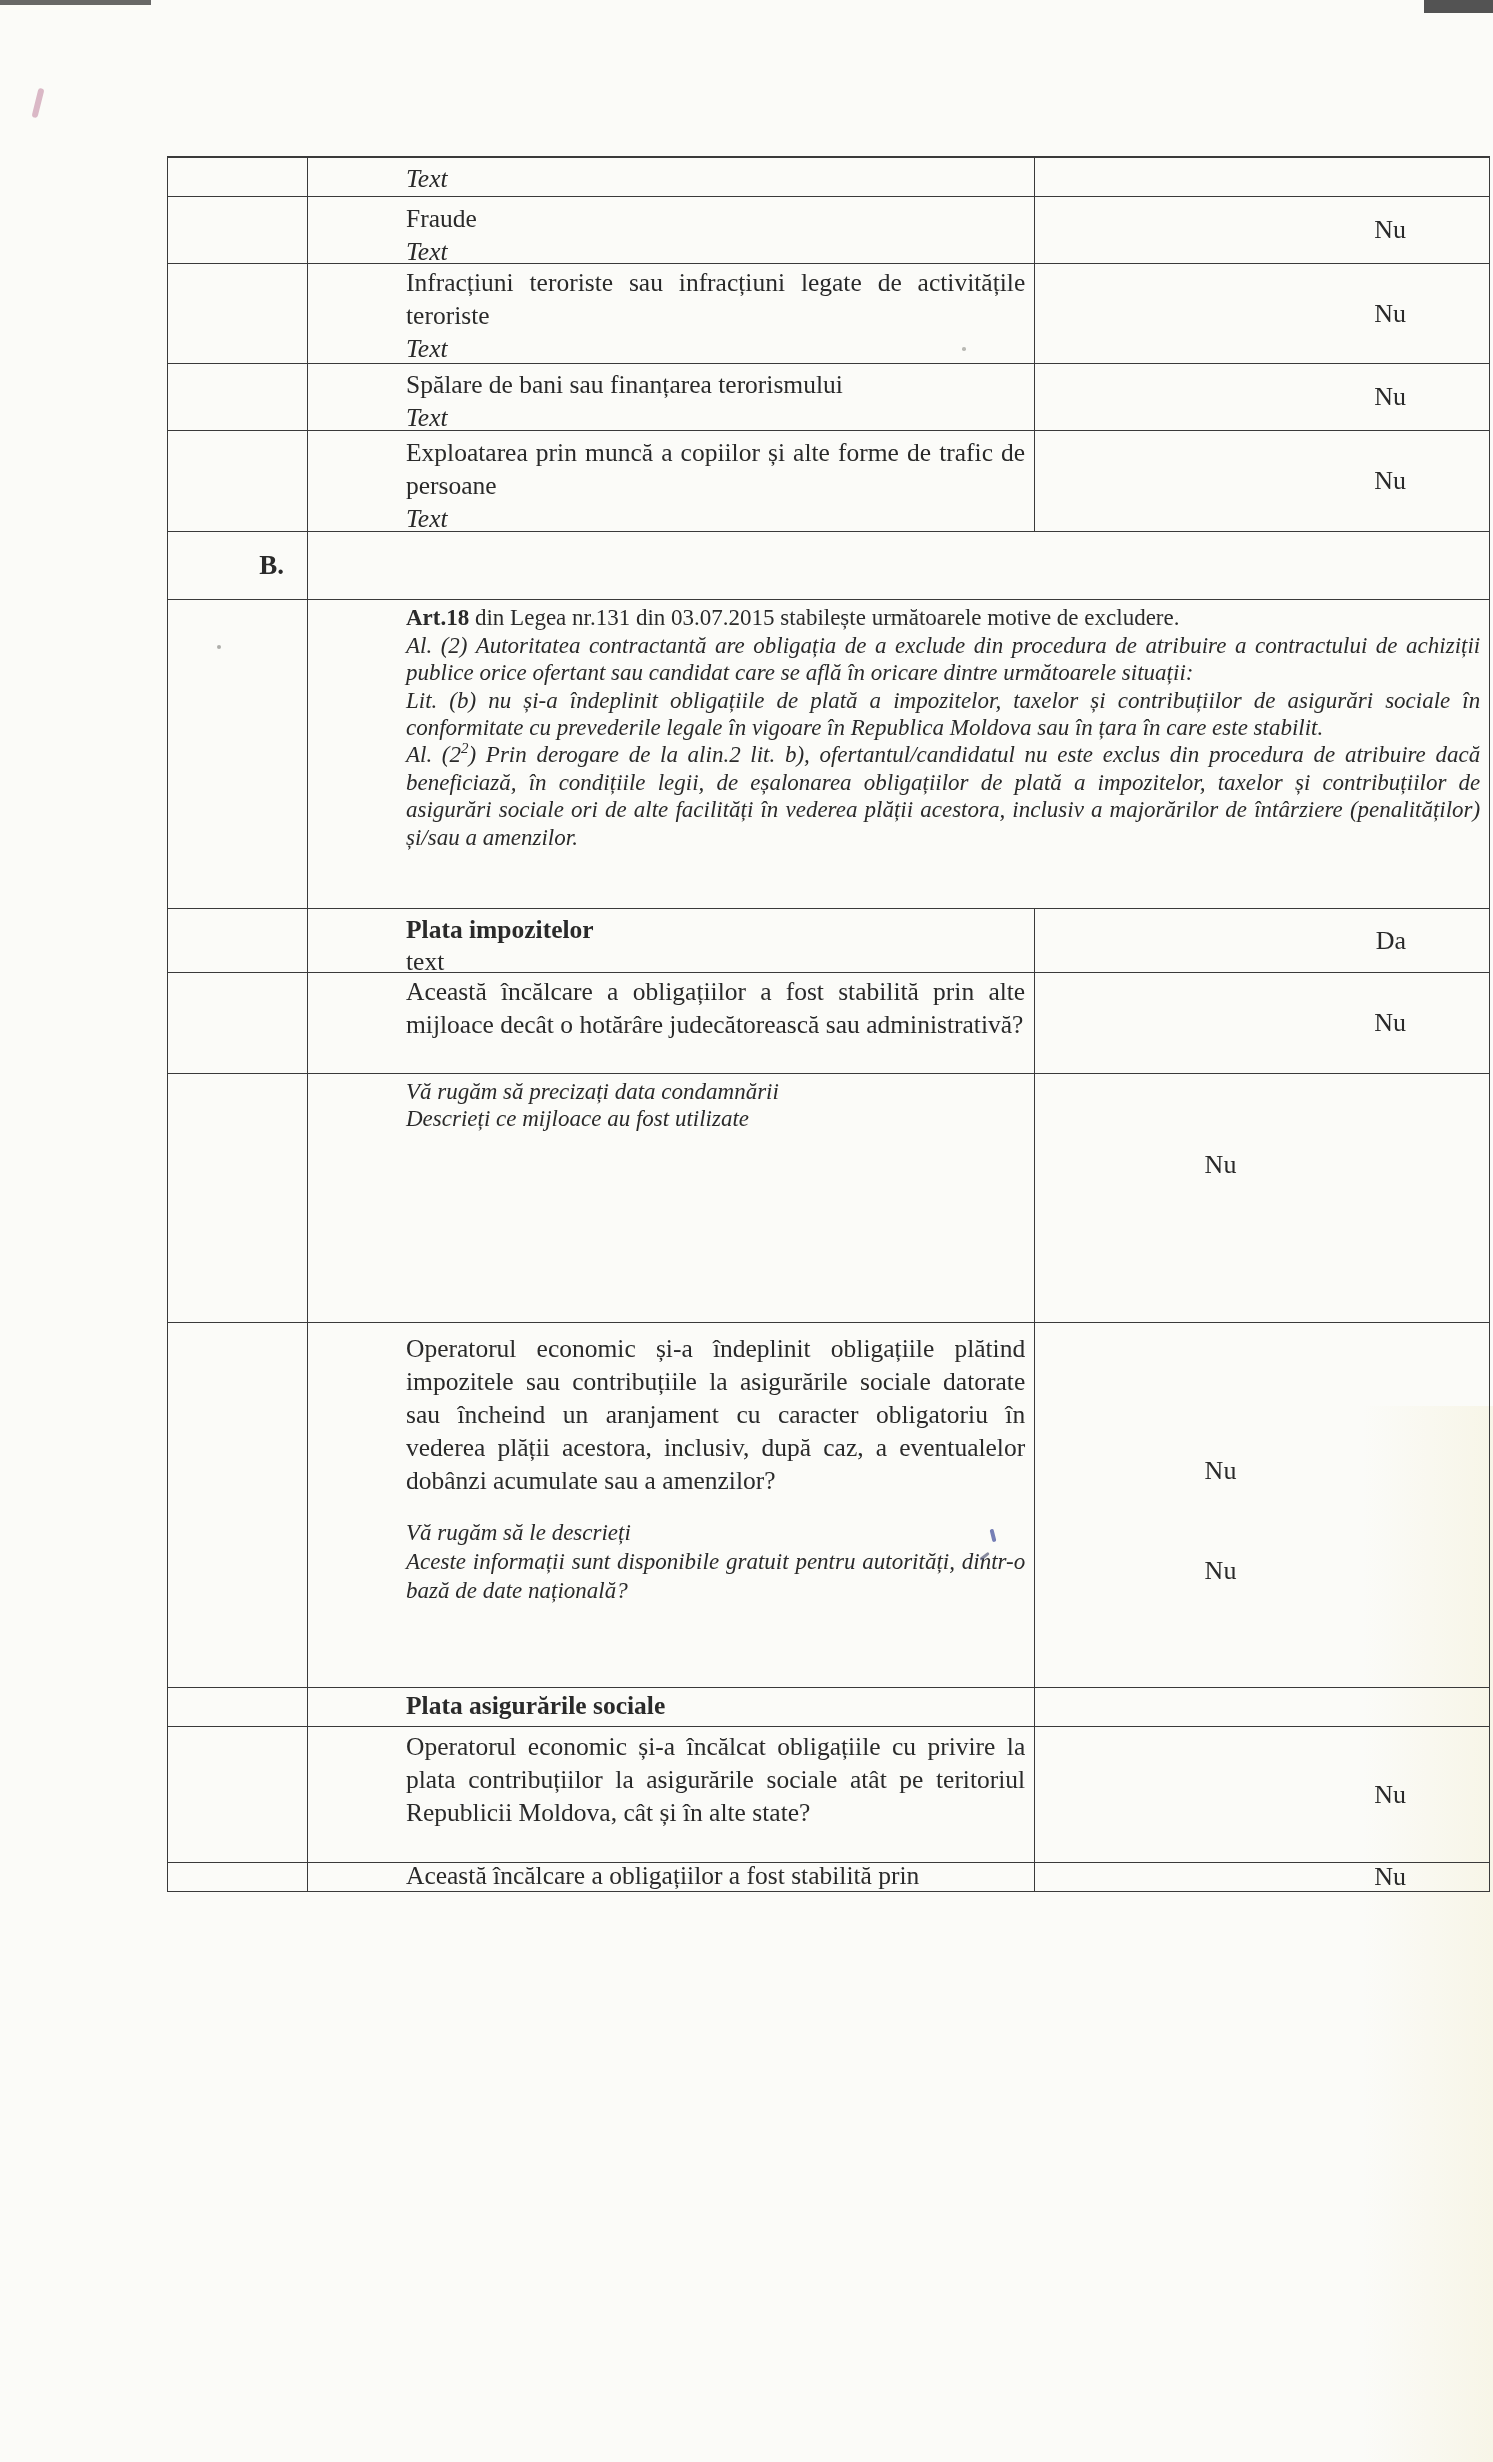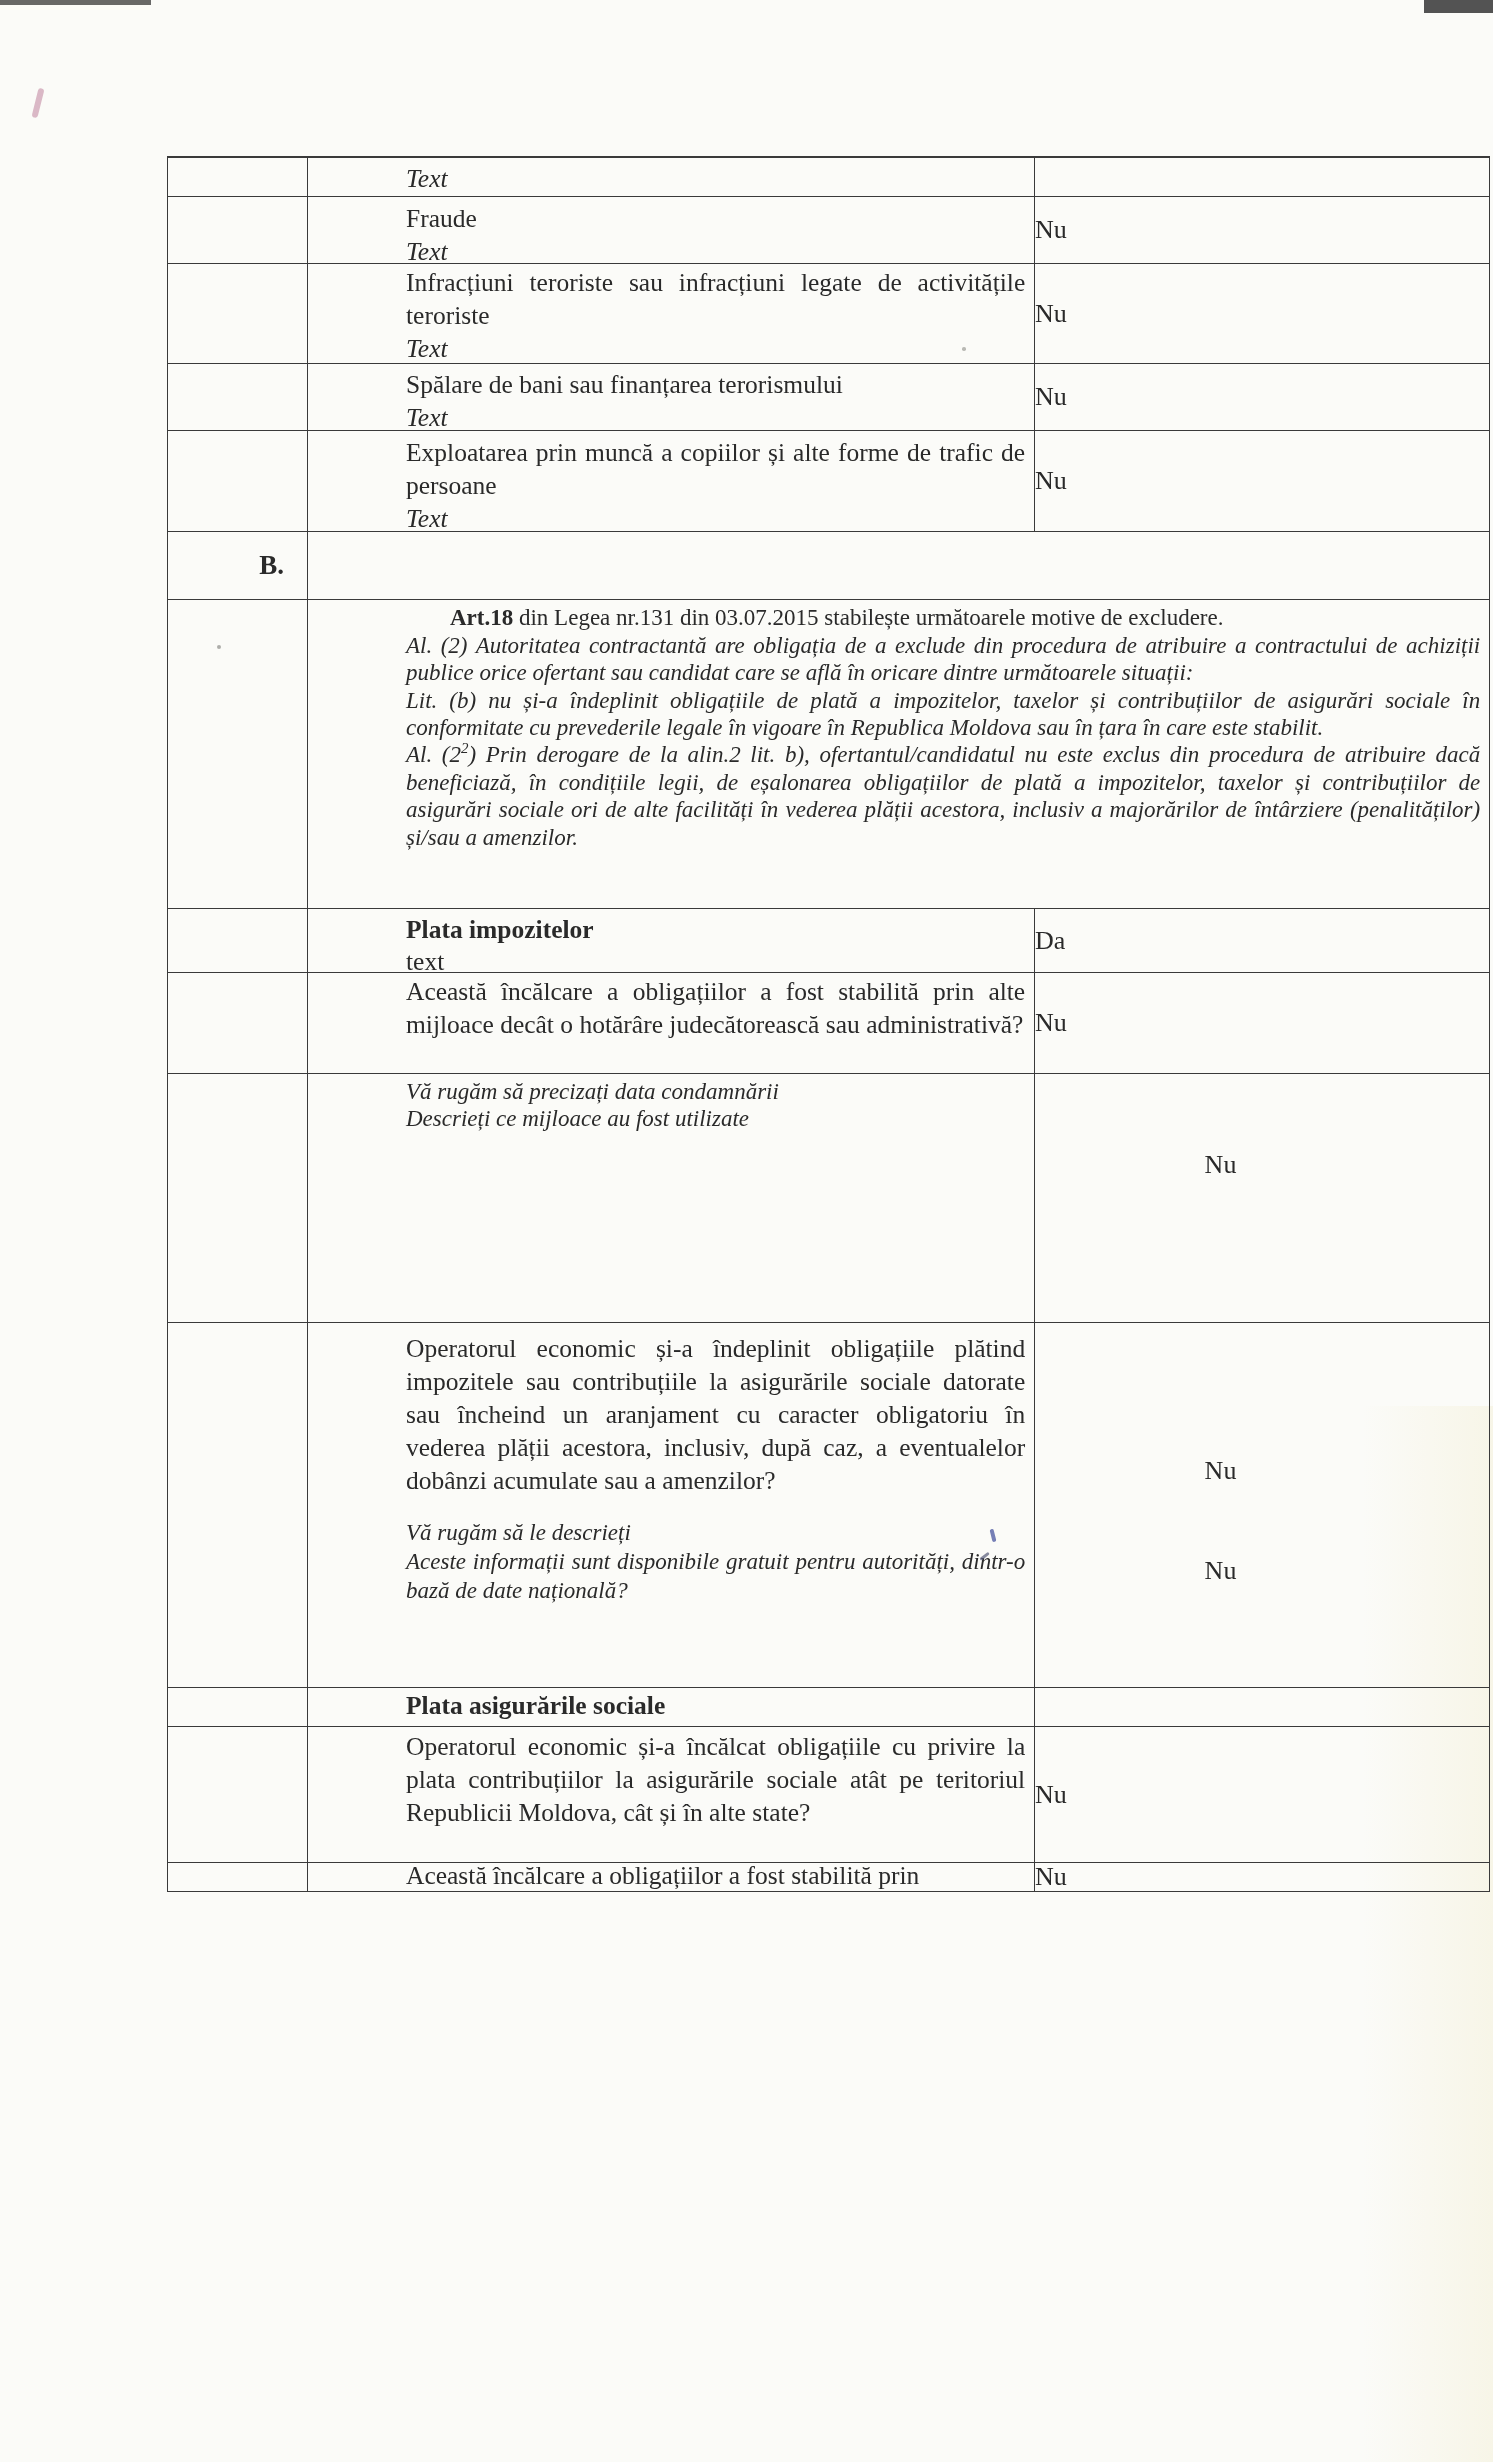--- a/index.html
+++ b/index.html
@@ -18,31 +18,31 @@
     border:1.8px solid #3a3a3a;border-top-width:2.6px;
     box-sizing:border-box;background:transparent;
   }
   .row{display:flex;border-bottom:1.8px solid #3a3a3a;box-sizing:border-box;overflow:hidden;}
   .row:last-child{border-bottom:none;}
   .c1{width:140px;border-right:1.8px solid #3a3a3a;box-sizing:border-box;
       display:flex;align-items:center;justify-content:flex-end;padding-right:23px;flex:none;}
   .c2{width:727px;border-right:1.8px solid #3a3a3a;box-sizing:border-box;
       padding:3.5px 8.8px 0 98px;flex:none;}
   .c2.merged{width:auto;flex:1;border-right:none;}
-  .c3{flex:1;position:relative;display:flex;align-items:center;justify-content:flex-start;
+  .c3{flex:1;position:relative;display:flex;align-items:center;justify-content:flex-end;
       padding-right:83px;box-sizing:border-box;}
   .q{font-size:25.5px;line-height:33px;text-align:justify;}
   .ph{font-size:25.5px;line-height:33px;font-style:italic;}
   .ph-plain{font-size:25.5px;line-height:32px;font-style:normal;}
   .title{font-weight:bold;font-size:25.5px;line-height:33px;text-align:justify;}
   .section-label{font-weight:bold;font-size:27px;}
   .ans{font-size:26px;}
   .ans-abs{position:absolute;left:0;right:83px;text-align:center;font-size:26px;}
   .legal{font-size:23px;line-height:27.4px;font-style:italic;text-align:justify;margin:0;}
-  .legal-intro{font-style:normal;margin-left:44px;}
+  .legal-intro{font-style:normal;}
   .legal-intro b{font-weight:bold;}
   .legal sup{font-size:0.65em;line-height:0;}
   .notes{font-size:23px;line-height:27px;font-style:italic;text-align:justify;}
   .notes33{font-size:23px;line-height:29px;font-style:italic;text-align:justify;}
   
   .art{position:absolute;}
   .strip-tl{left:0;top:0;width:151px;height:5.3px;background:#4d4d4d;opacity:.85;}
   .strip-tr{left:1424px;top:0;width:70px;height:13px;background:#404040;opacity:.9;}
   .pink-mark{left:35px;top:88px;width:6.2px;height:30px;background:rgba(186,118,148,.5);
     border-radius:3.5px;transform:rotate(14deg);}

